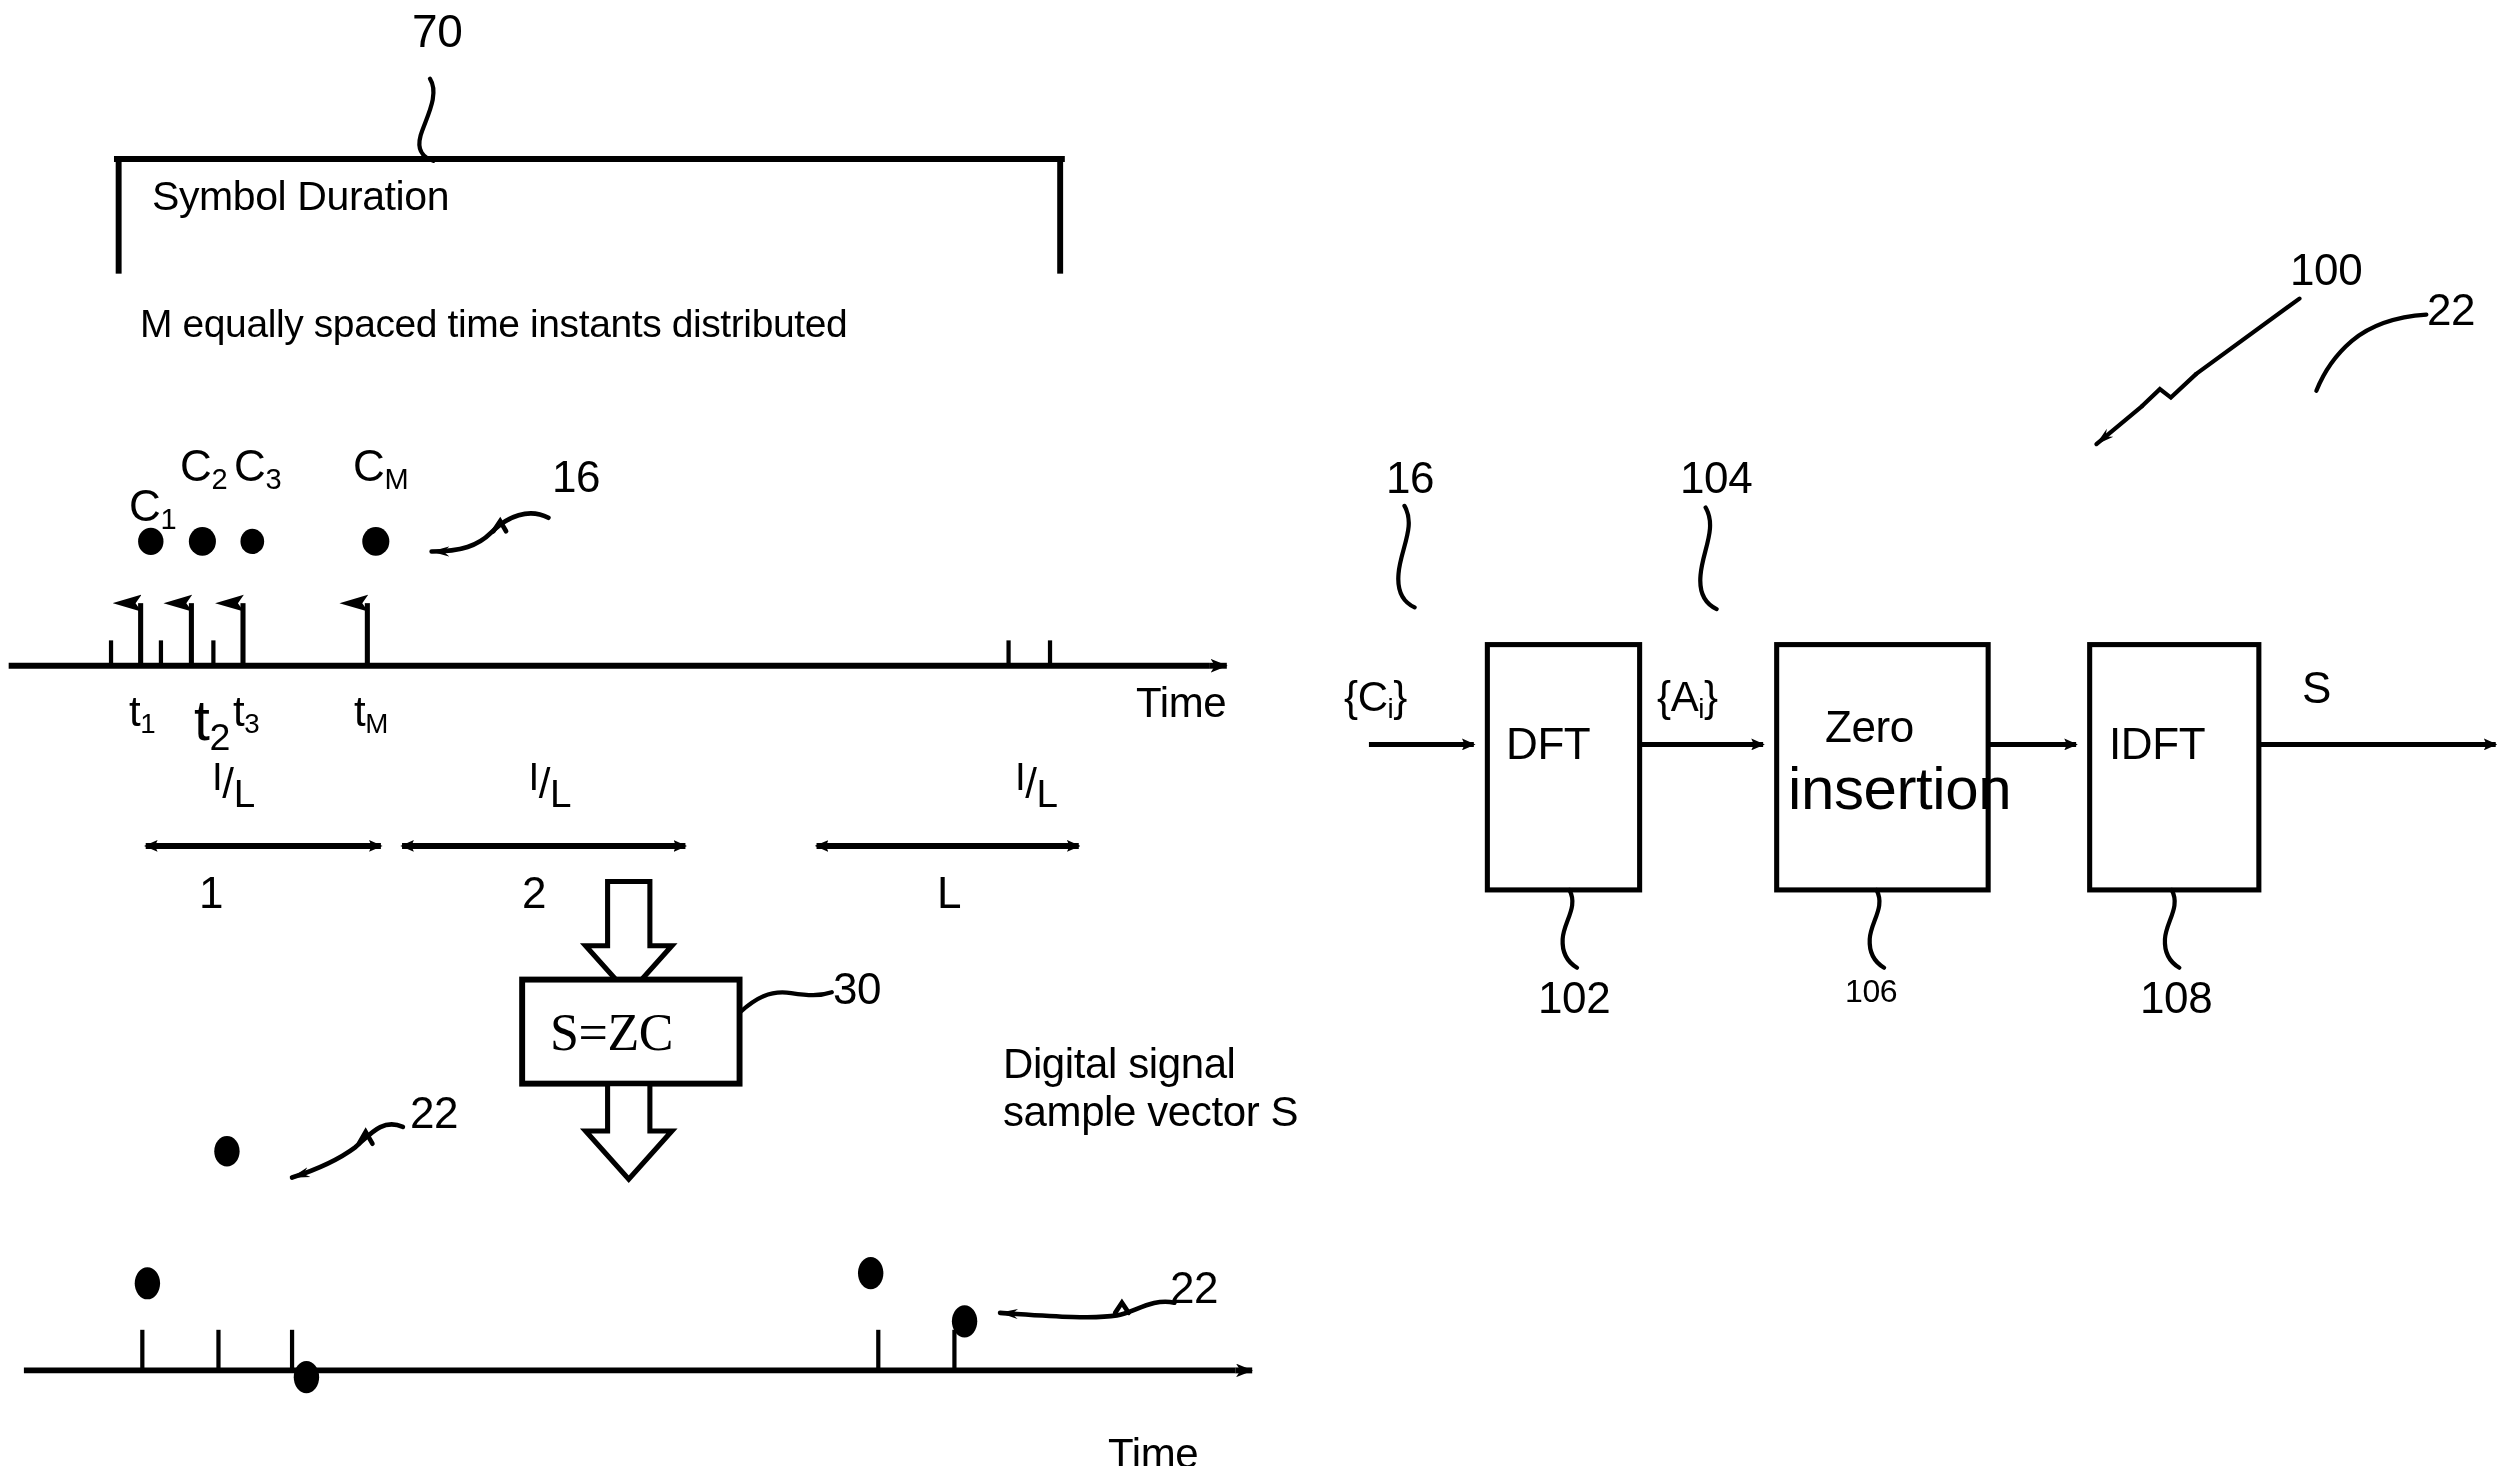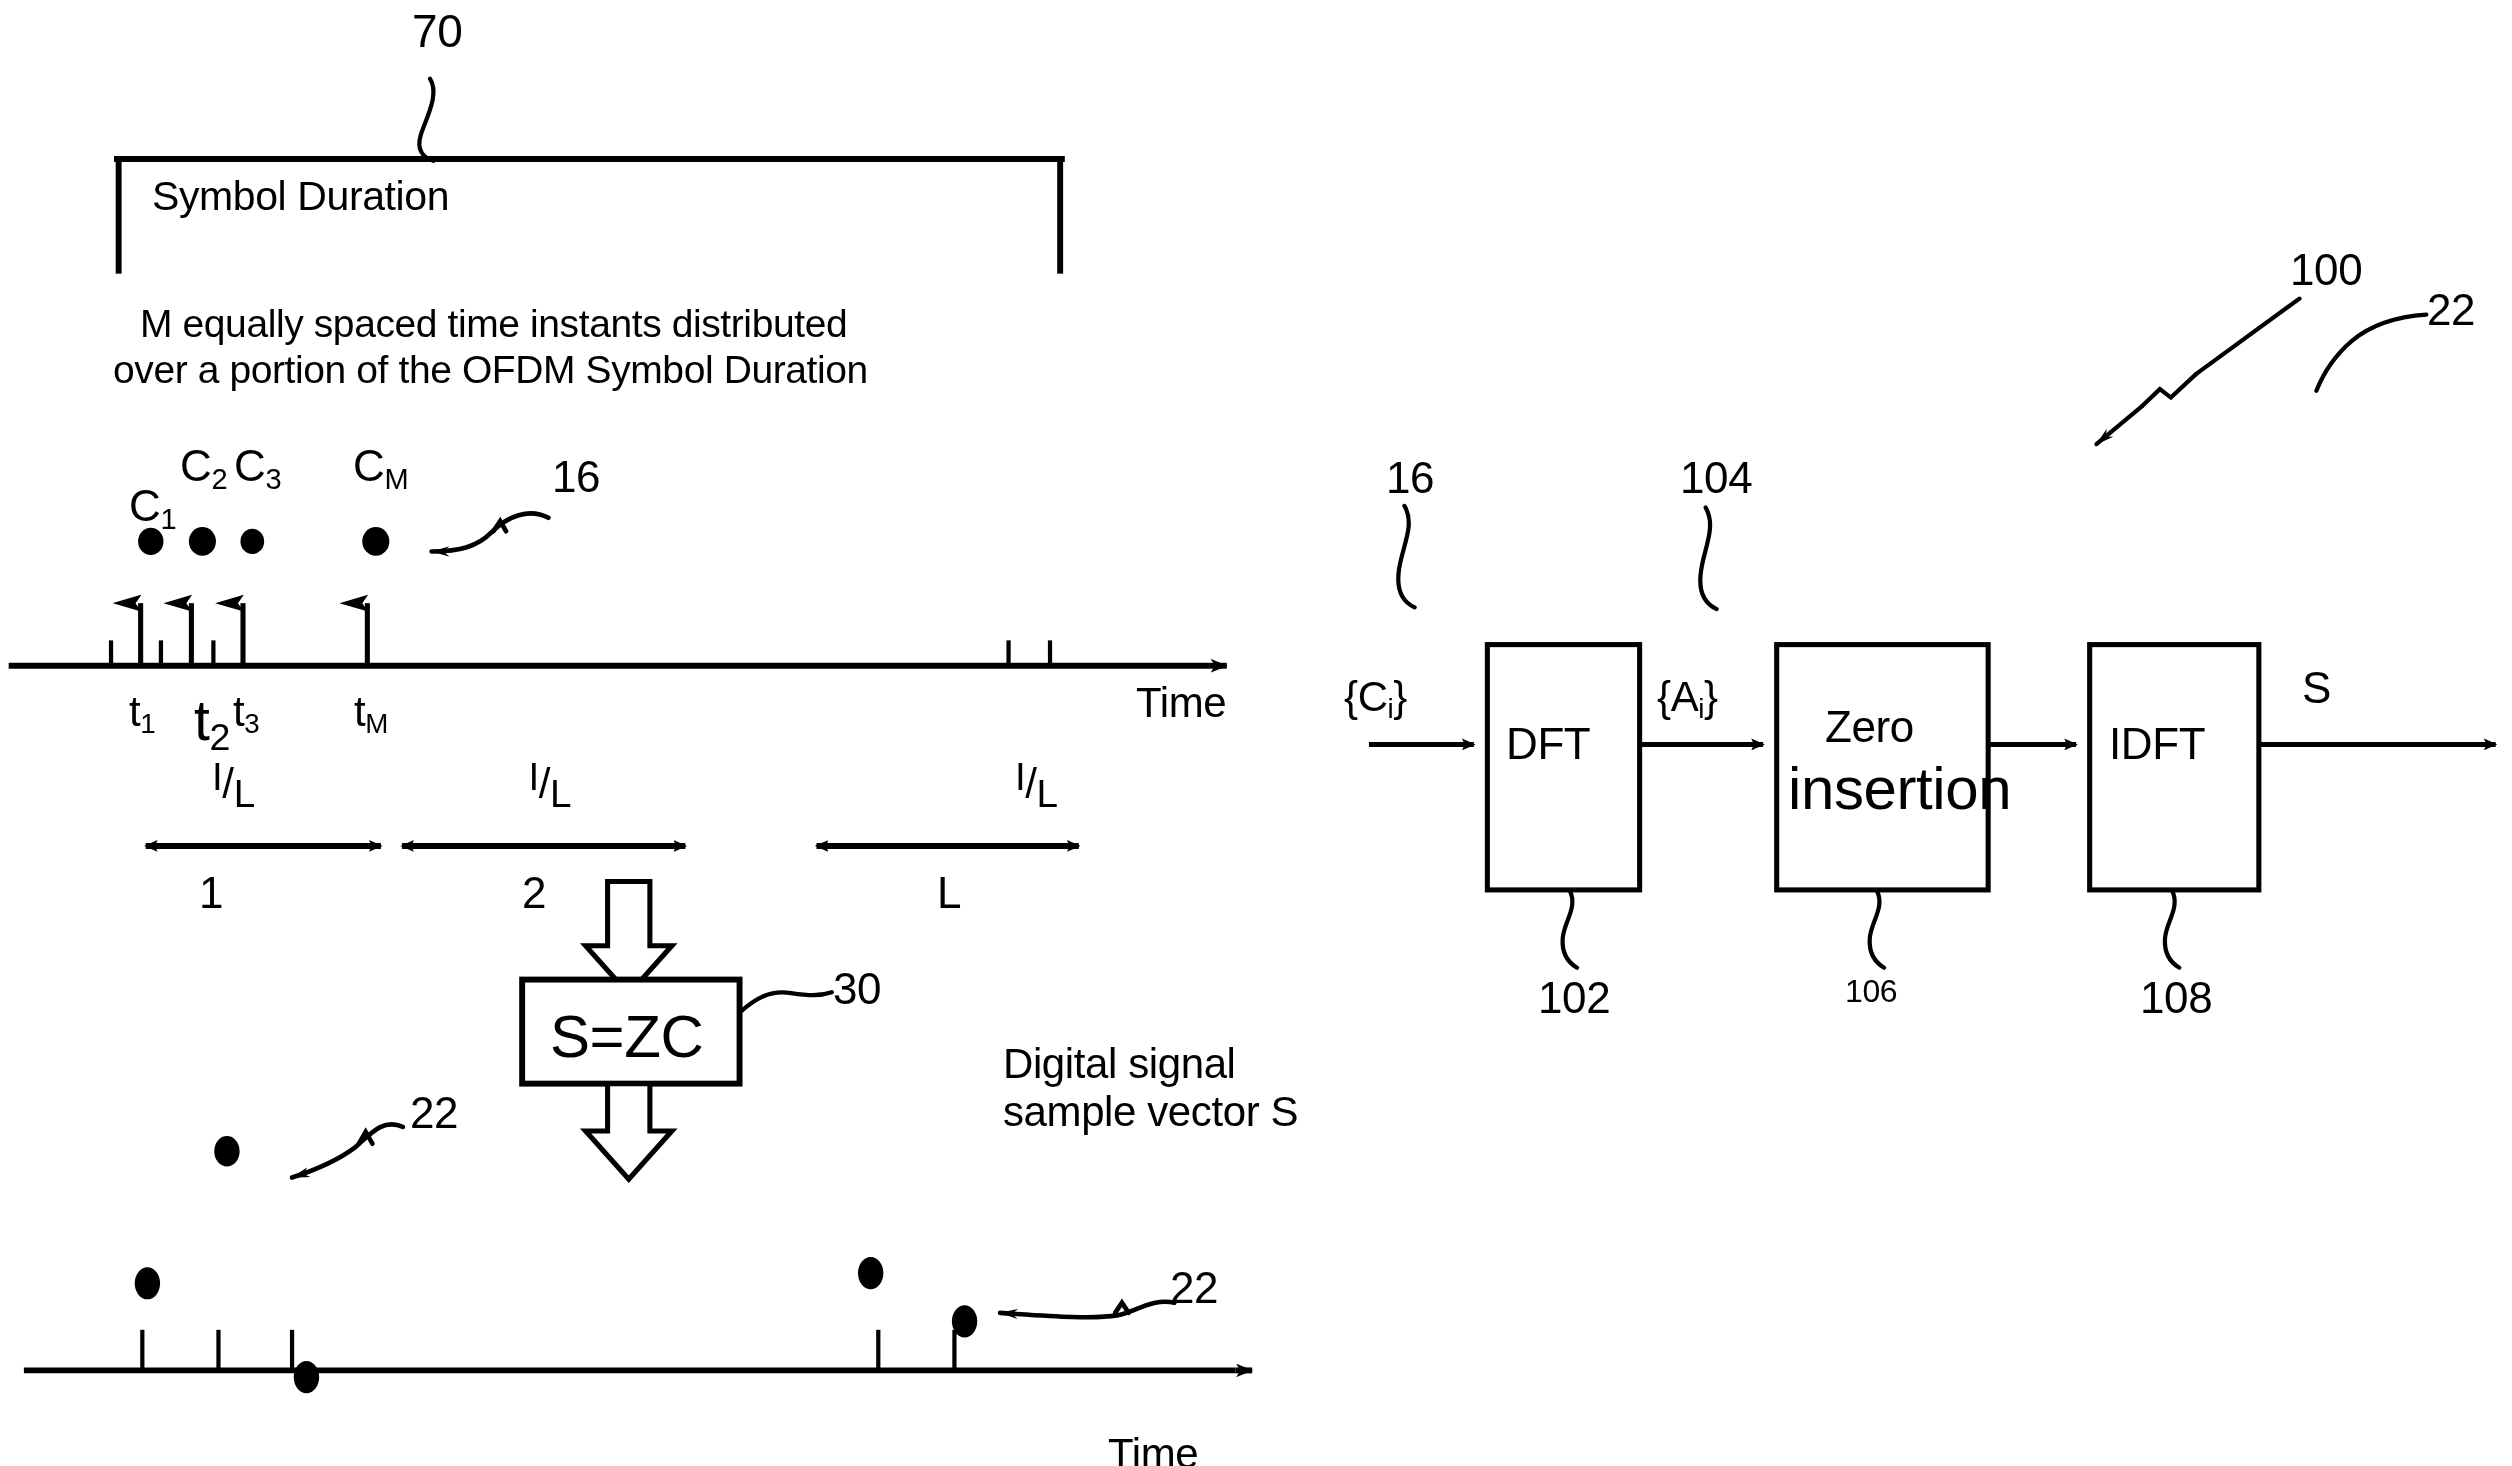--- a/index.html
+++ b/index.html
@@ -221,21 +221,20 @@
     </g>
   </svg>
 
   
 
   <div class="lbl" style="left:412px; top:6.8px; font-size:46px;">70</div>
 
   <div class="lbl" style="left:152px; top:175px; font-size:41px;">Symbol Duration</div>
 
   <div class="lbl" style="left:140px; top:303px; font-size:39px;">M equally spaced time instants distributed</div>
-  <div class="lbl" style="left:113px; top:349px; font-size:39px;">over a portion of the OFDM Symbol Duration</div>
 
   
   <div class="lbl" style="left:129px; top:443px; font-size:44px;margin-top:40px;"><span>C</span><span class="sub">1</span></div>
   <div class="lbl" style="left:180px; top:443px; font-size:44px;"><span>C</span><span class="sub">2</span></div>
   <div class="lbl" style="left:234px; top:443px; font-size:44px;"><span>C</span><span class="sub">3</span></div>
   <div class="lbl" style="left:353px; top:443px; font-size:44px;"><span>C</span><span class="sub">M</span></div>
 
   <div class="lbl" style="left:552px; top:454px; font-size:44px;">16</div>
 
   
@@ -249,21 +248,21 @@
   
   <div class="lbl frac" style="left:212px; top:762px; font-size:42px;"><span class="num">I</span><span>/</span><span class="den">L</span></div>
   <div class="lbl frac" style="left:482px; top:762px; font-size:42px;"><span class="num">I</span><span>/</span><span class="den">L</span></div>
   <div class="lbl frac" style="left:922px; top:762px; font-size:42px;"><span class="num">I</span><span>/</span><span class="den">L</span></div>
 
   <div class="lbl" style="left:199px; top:870px; font-size:44px;">1</div>
   <div class="lbl" style="left:522px; top:870px; font-size:44px;">2</div>
   <div class="lbl" style="left:937px; top:870px; font-size:44px;">L</div>
 
   
-  <div class="lbl" style="left:550px; top:1005px; font-size:60px;">S=ZC</div>
+  <div class="lbl" style="left:550px; top:1005px; font-size:52px;font-family:Liberation Serif, serif;">S=ZC</div>
   <div class="lbl" style="left:833px; top:966px; font-size:44px;">30</div>
 
   
   <div class="lbl" style="left:1003px; top:1042px; font-size:42px;">Digital signal</div>
   <div class="lbl" style="left:1003px; top:1090px; font-size:42px;">sample vector S</div>
 
   <div class="lbl" style="left:410px; top:1090px; font-size:44px;">22</div>
   <div class="lbl" style="left:1170px; top:1265px; font-size:44px;">22</div>
 
   <div class="lbl" style="left:1108px; top:1432px; font-size:42px;">Time</div>

